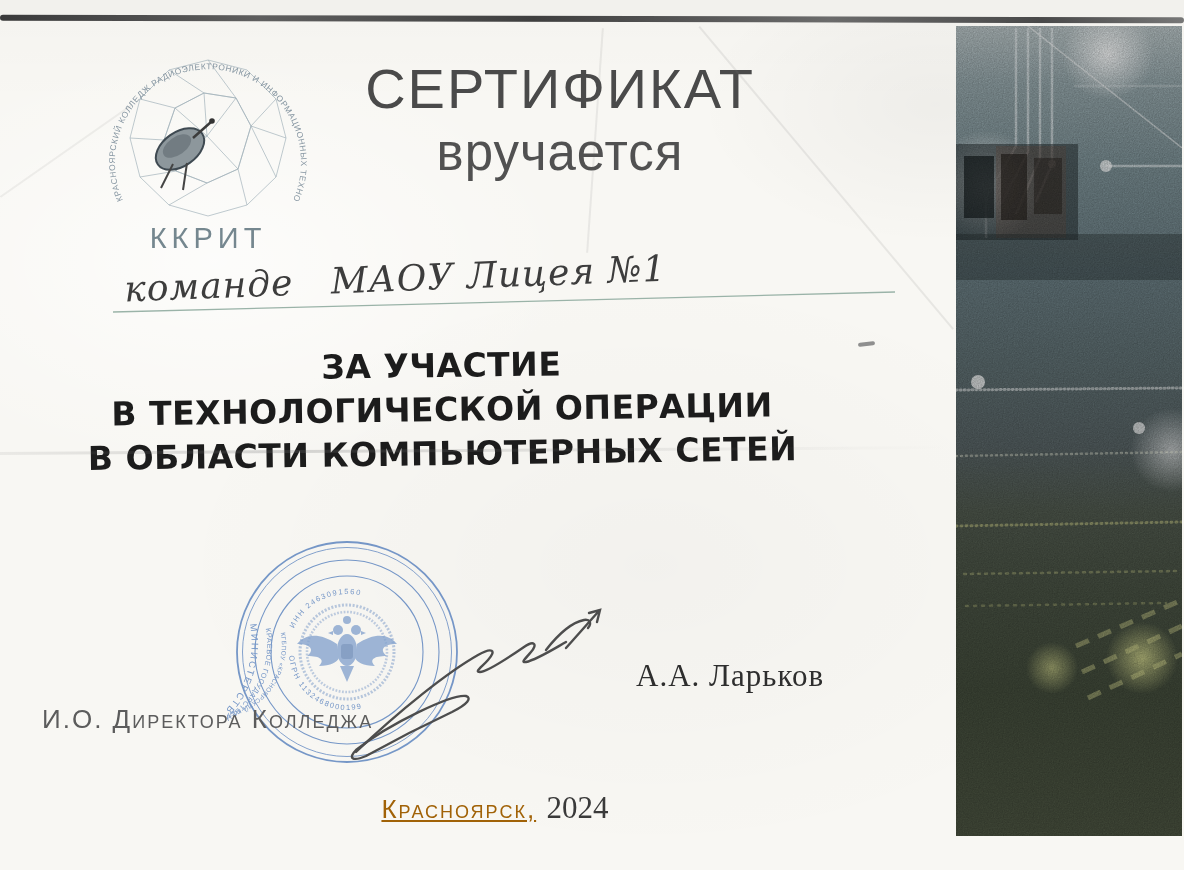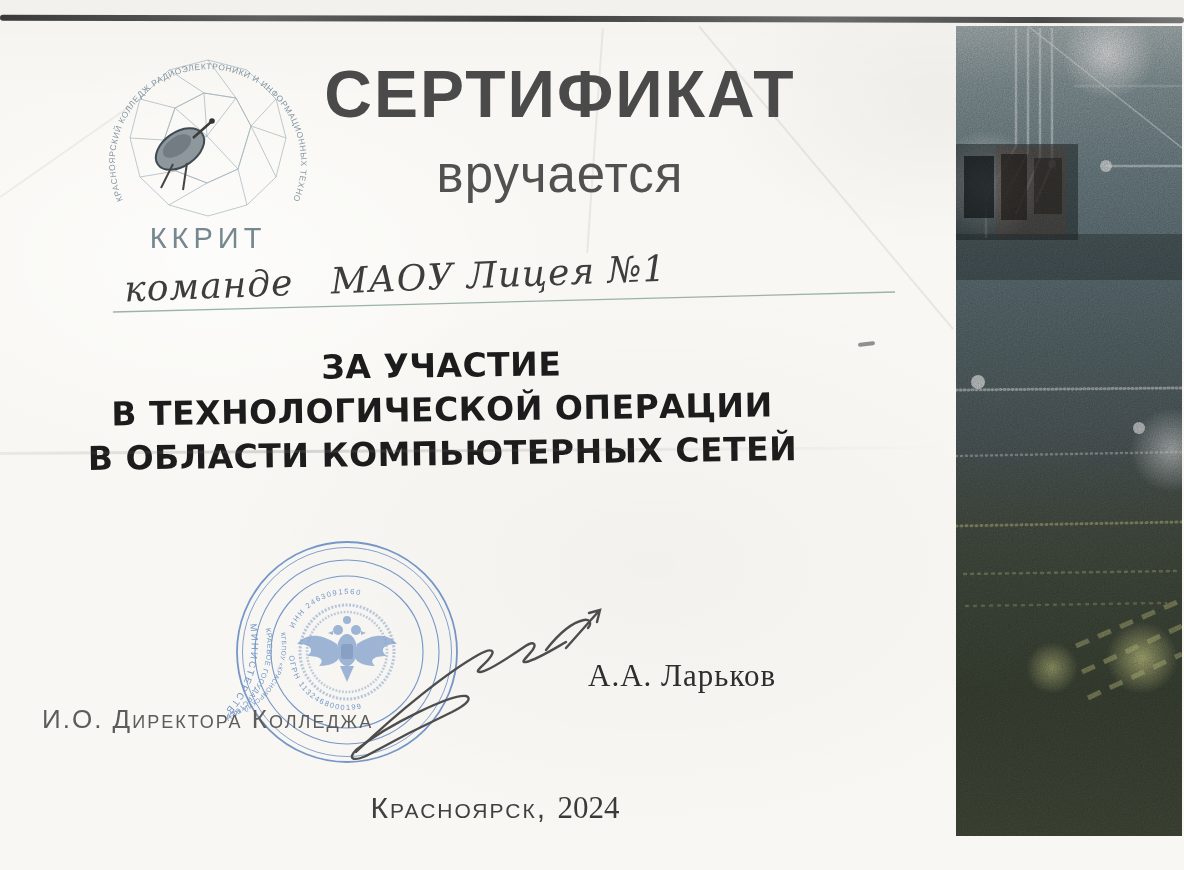--- a/index.html
+++ b/index.html
@@ -10,22 +10,22 @@
           radial-gradient(520px 300px at 18% 30%, rgba(255,255,255,.65), rgba(255,255,255,0) 70%),
           radial-gradient(700px 420px at 55% 65%, rgba(0,0,0,.025), rgba(0,0,0,0) 70%),
           radial-gradient(340px 200px at 79% 12%, rgba(0,0,0,.04), rgba(0,0,0,0) 70%),
           linear-gradient(180deg, rgba(0,0,0,.015), rgba(0,0,0,0) 12%);}
   .scan-margin{position:absolute;left:0;top:0;width:1184px;height:17px;background:#f2f1ed;}
   .scan-edge{position:absolute;left:0;top:16px;width:1184px;height:6px;border-radius:3px;
         background:linear-gradient(90deg,#3a3a3a,#5f5f5f 22%,#3f3f3f 45%,#6b6b6b 70%,#494949 88%,#777);
         transform:rotate(.12deg);}
   
   .title-block{position:absolute;left:285px;top:60px;width:550px;text-align:center;color:#4a4a4a;}
-  .title-main{font-size:66px;letter-spacing:2px;font-weight:700;line-height:1.05;}
-  .title-sub{font-size:51px;letter-spacing:1px;margin-top:16px;color:#515151;}
+  .title-main{font-size:56px;letter-spacing:2px;font-weight:400;line-height:1.05;}
+  .title-sub{font-size:51px;letter-spacing:1px;margin-top:4px;color:#515151;}
   
   .logo{position:absolute;left:95px;top:36px;width:225px;height:232px;}
   .logo .ring-text{font-family:"Liberation Sans",sans-serif;font-size:8.4px;letter-spacing:.6px;fill:#8595a1;}
   .logo .abbr{font-size:29px;letter-spacing:5px;fill:#75878f;}
   .mesh{stroke:#93a6b0;stroke-width:.7;fill:none;opacity:.85;}
   
   .handwriting{position:absolute;left:124px;top:258px;font-family:"DejaVu Serif",serif;
         font-style:italic;font-size:36px;color:#3d3d3d;letter-spacing:1px;
         transform:rotate(-2.2deg);white-space:pre;}
   .underline-svg{position:absolute;left:105px;top:280px;}
@@ -34,25 +34,25 @@
         font-family:"DejaVu Sans",sans-serif;font-weight:bold;font-size:33px;
         line-height:44px;color:#1c1c1c;letter-spacing:.5px;transform:rotate(-.8deg);}
   
   .stamp{position:absolute;left:227px;top:532px;width:240px;height:240px;opacity:.92;}
   .stamp text{font-family:"Liberation Sans",sans-serif;fill:#6b8fc4;}
   
   .signature{position:absolute;left:0;top:0;pointer-events:none;}
   
   .signer-title{position:absolute;left:42px;top:704px;font-size:26px;letter-spacing:2px;
         color:#5c5c5c;font-variant:small-caps;}
-  .signer-name{position:absolute;left:588px;top:658px;font-family:"Liberation Serif",serif;
+  .signer-name{position:absolute;left:636px;top:658px;font-family:"Liberation Serif",serif;
         font-size:31px;color:#2e2e2e;letter-spacing:1px;}
   
   .footer{position:absolute;left:320px;top:790px;width:350px;text-align:center;}
-  .footer .city{font-size:30px;letter-spacing:2px;color:#404040;font-variant:small-caps;}
+  .footer .city{font-size:26px;letter-spacing:2px;color:#a16207;font-variant:small-caps;text-decoration:underline;}
   .footer .year{font-family:"Liberation Serif",serif;font-size:31px;color:#3a3a3a;margin-left:6px;}
   
   .strip{position:absolute;left:956px;top:26px;width:226px;height:810px;}
   
   .crease{position:absolute;pointer-events:none;}
   .crease-h{left:0;top:449px;width:950px;height:3px;
         background:linear-gradient(90deg,rgba(110,110,110,.10),rgba(110,110,110,.26) 30%,rgba(110,110,110,.08) 75%,transparent);
         transform:rotate(-.35deg);}
   .crease-v{left:594px;top:28px;width:2px;height:225px;background:rgba(100,100,100,.10);transform:rotate(4deg);}
   .crease-d{left:700px;top:26px;width:395px;height:2px;background:rgba(125,125,125,.14);

